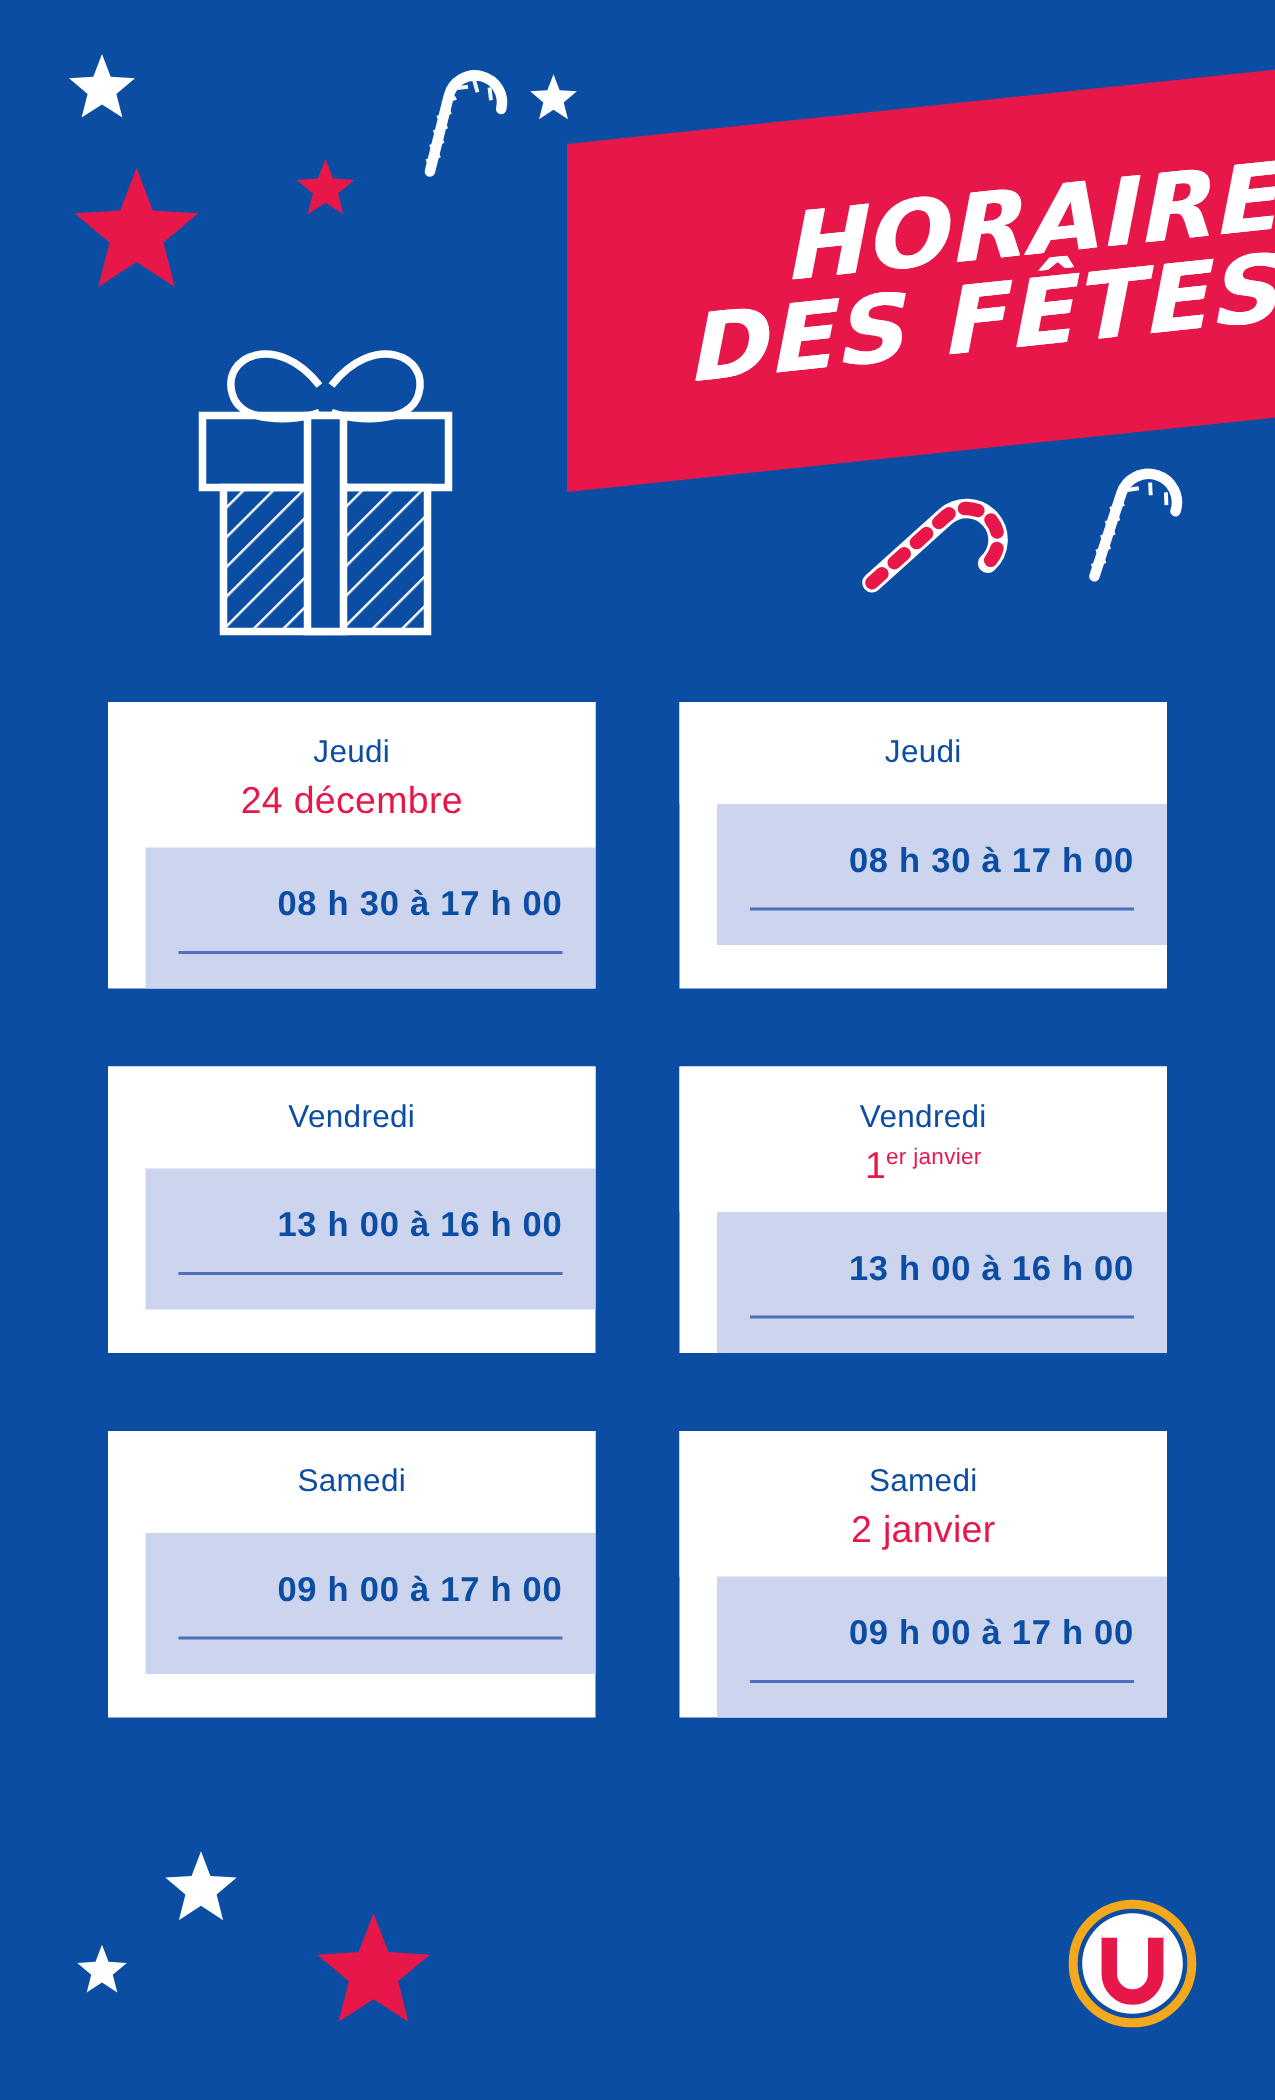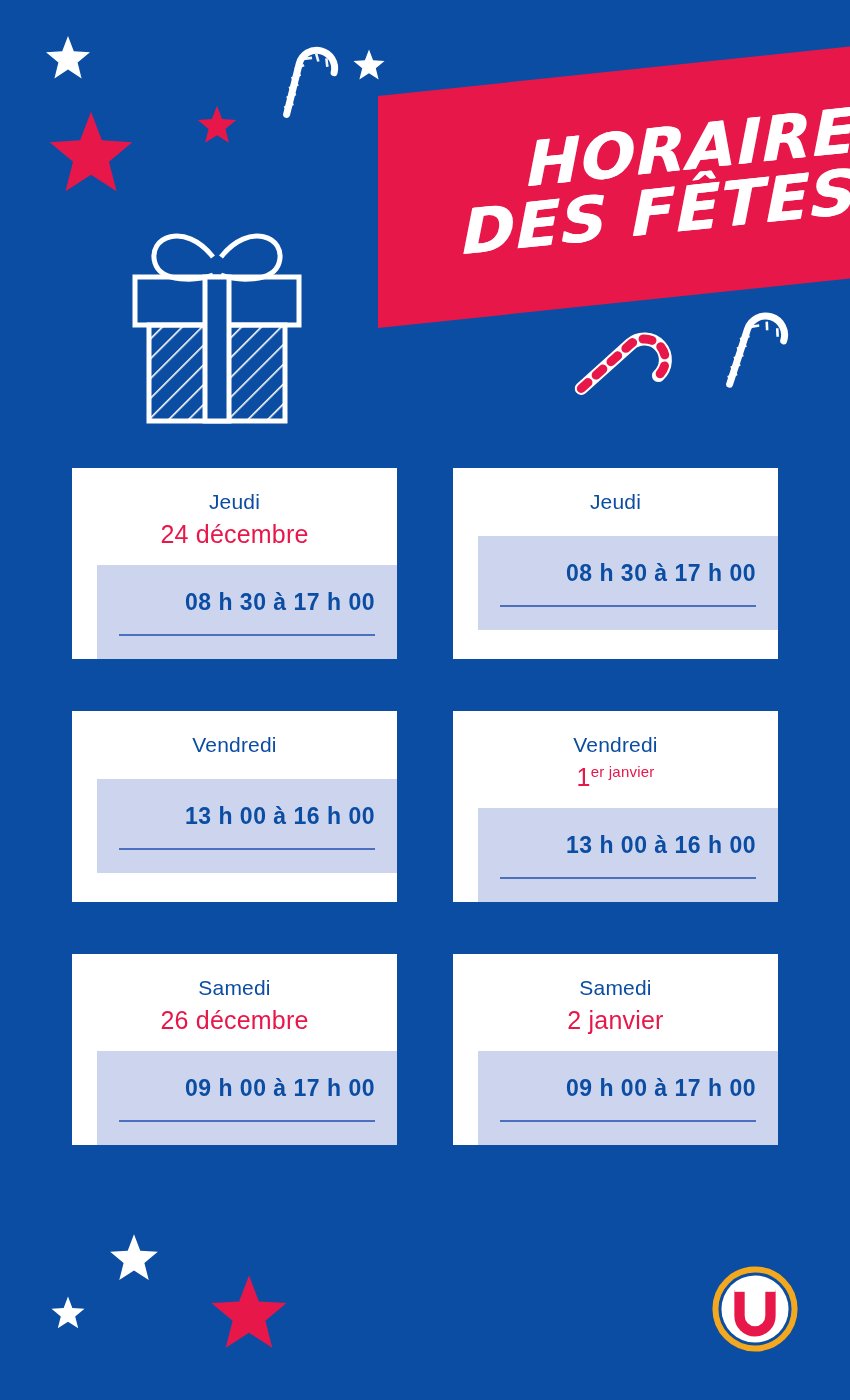--- a/index.html
+++ b/index.html
@@ -269,21 +269,20 @@
       <div class="card-date"><span>1</span><sup>er janvier</sup></div>
     </div>
     <div class="card-bottom">
       <span class="card-hours">13 h 00 à 16 h 00</span>
     </div>
   </div>
 
   <div class="card">
     <div class="card-top">
       <div class="card-day">Samedi</div>
-      <div class="card-date"><span>26 décembre</span></div>
     </div>
     <div class="card-bottom">
       <span class="card-hours">09 h 00 à 17 h 00</span>
     </div>
   </div>
 
   <div class="card">
     <div class="card-top">
       <div class="card-day">Samedi</div>
       <div class="card-date"><span>2 janvier</span></div>

